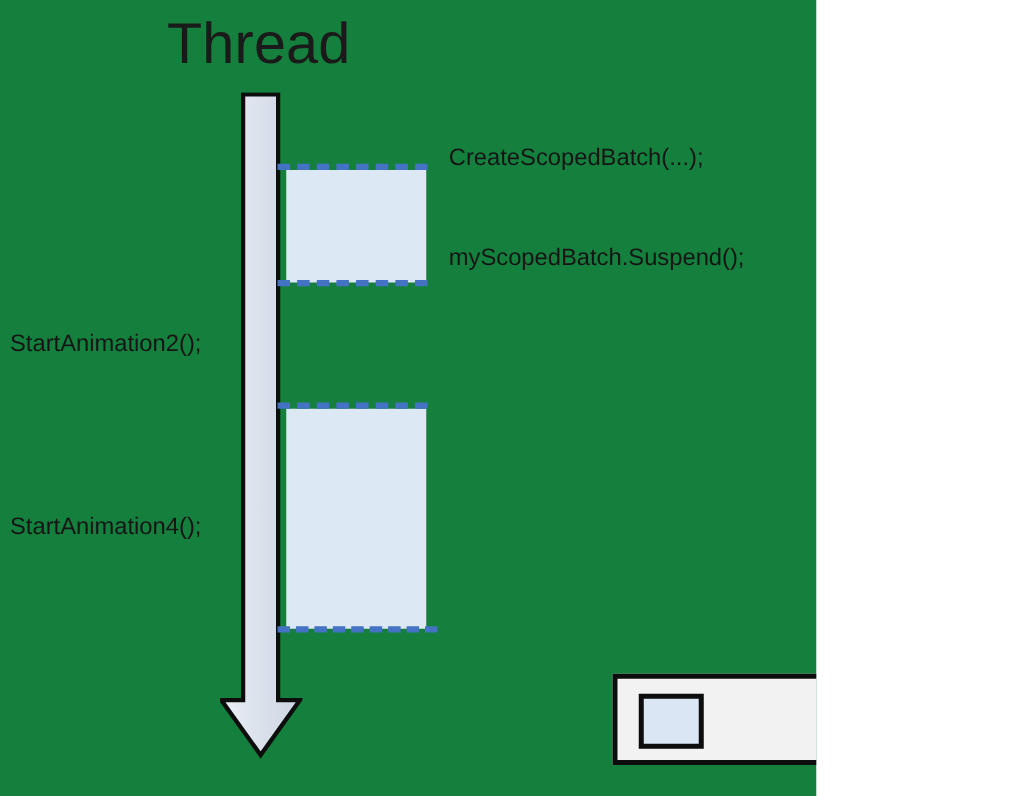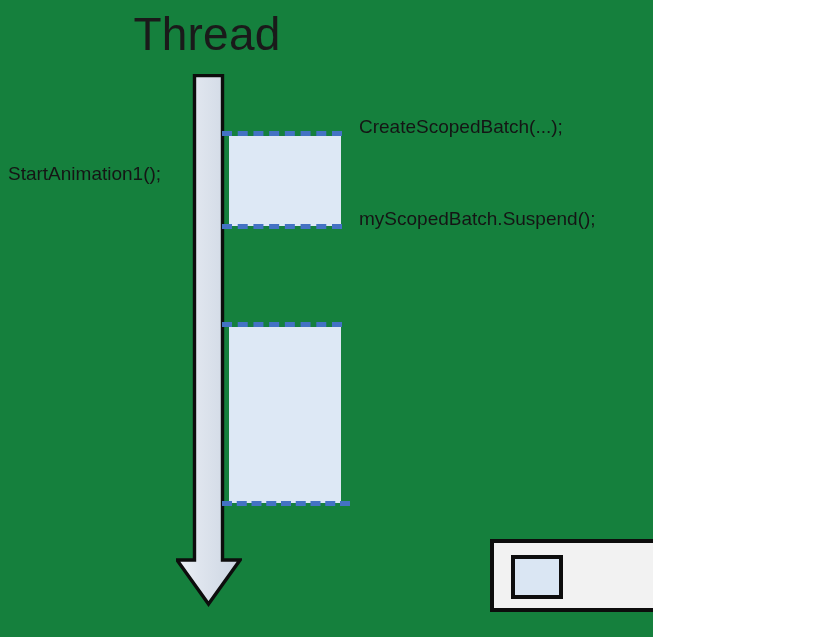--- a/index.html
+++ b/index.html
@@ -82,21 +82,21 @@
   }
   .code-label.left  { left: 8px; }
   .code-label.right { }
 
   #label-start1 { top: 163px; }
   #label-start2 { top: 265px; }
   #label-start3 { top: 353px; }
   #label-start4 { top: 411px; }
 
   #label-create  { left: 359px; top: 116px; }
-  #label-suspend { left: 359px; top: 208px; }
+  #label-suspend { left: 359px; top: 196px; }
   #label-resume  { left: 366px; top: 308px; }
   #label-end     { left: 357px; top: 491px; }
 
   
   #legend {
     position: absolute;
     left: 490px;
     top: 539px;
     width: 310px;
     height: 73px;
@@ -147,21 +147,22 @@
   </div>
 
   <div class="batch-box" id="batch-box-1"></div>
   <div class="batch-box" id="batch-box-2"></div>
 
   <div class="dash-line" id="dash-create"></div>
   <div class="dash-line" id="dash-suspend"></div>
   <div class="dash-line" id="dash-resume"></div>
   <div class="dash-line" id="dash-end"></div>
 
-  <div class="code-label left" id="label-start1">StartAnimation1();</div>
+  <div class="code-label left" id="label-start2">StartAnimation2();</div>
+  <div class="code-label left" id="label-start4">StartAnimation4();</div>
 
   <div class="code-label right" id="label-create">CreateScopedBatch(...);</div>
   <div class="code-label right" id="label-suspend">myScopedBatch.Suspend();</div>
 
   <div id="legend">
     <div id="legend-swatch"></div>
   </div>
 
 </div>
 

